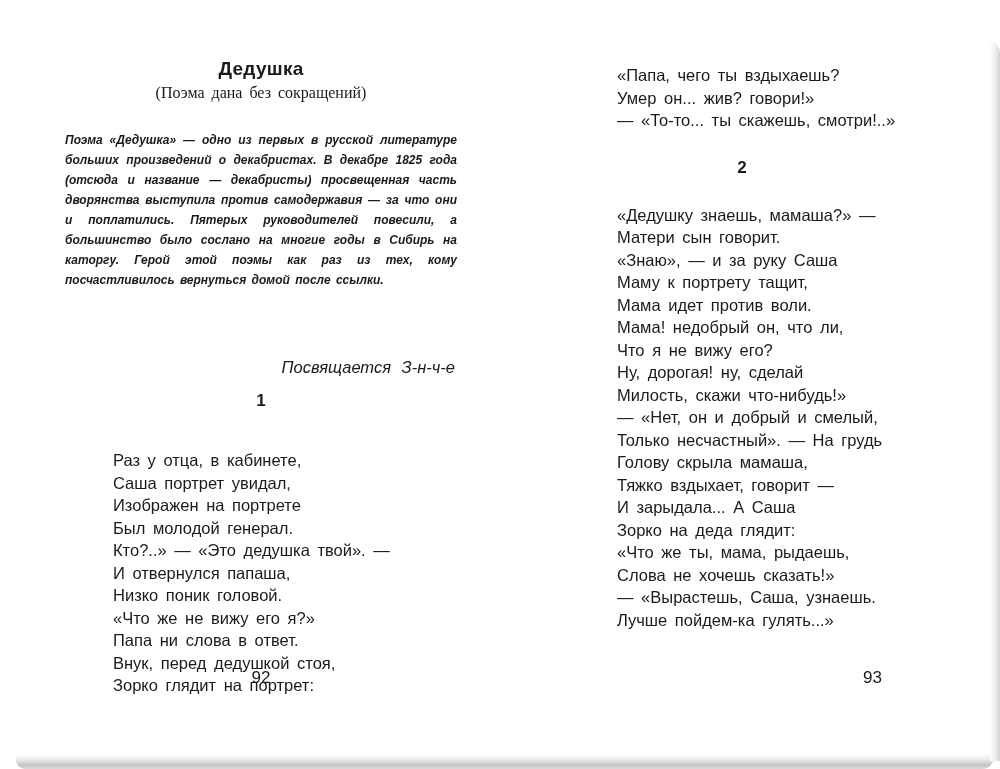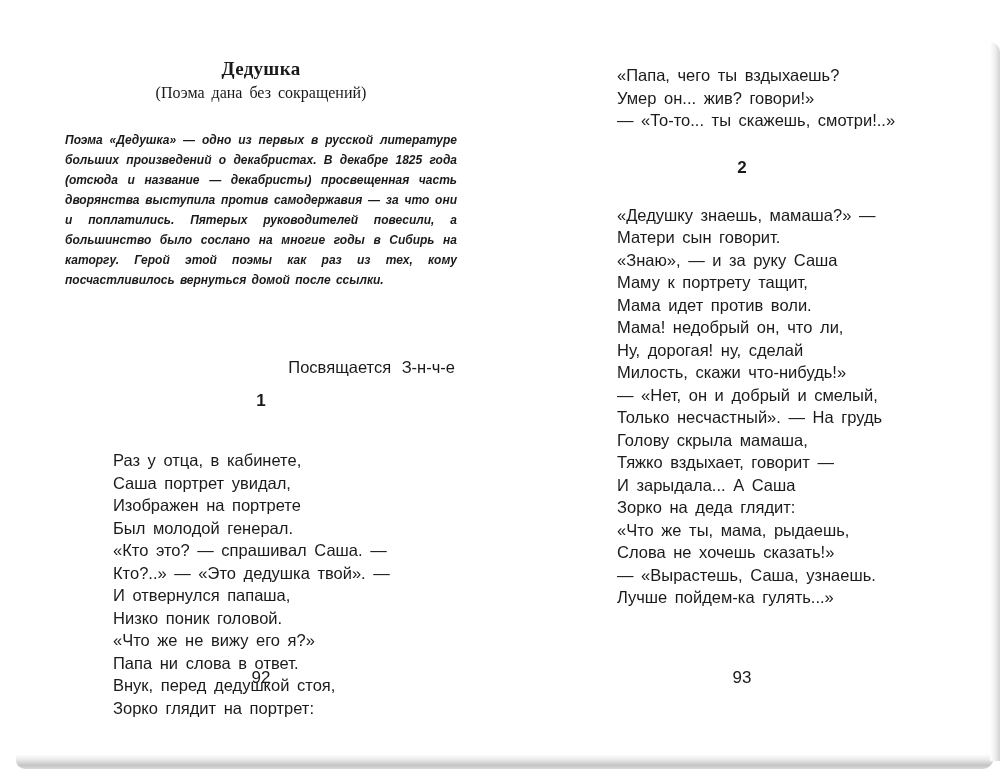--- a/index.html
+++ b/index.html
@@ -24,21 +24,20 @@
     top: 58px;
     width: 392px;
     height: 650px;
   }
   .poem-title {
     margin: 0 0 4px 0;
     text-align: center;
     font-size: 19px;
     font-weight: bold;
     letter-spacing: 0.3px;
-    font-family: Liberation Serif, serif;
   }
   .poem-subtitle {
     text-align: center;
     font-size: 16px;
     word-spacing: 3px;
     margin-bottom: 28px;
     font-family: Liberation Serif, serif;
   }
   .intro {
     margin: 0;
@@ -46,20 +45,21 @@
     font-size: 12px;
     line-height: 20px;
     text-align: justify;
     word-spacing: 2px;
     font-weight: bold;
   }
   .dedication {
     position: absolute;
     top: 300px;
     right: 2px;
+    font-style: italic;
     font-size: 16.5px;
     word-spacing: 6px;
   }
   .part-number {
     text-align: center;
     font-size: 17px;
     font-weight: bold;
   }
   .page-left .part-number {
     position: absolute;
@@ -92,21 +92,21 @@
   }
 
   
   .page-number {
     position: absolute;
     top: 668px;
     font-size: 17px;
     text-align: center;
   }
   .page-number-left  { left: 65px;  width: 392px; }
-  .page-number-right { left: 602px; width: 280px; }
+  .page-number-right { left: 602px; width: 280px; text-align: right; }
 
   
   .edge-bottom {
     position: absolute;
     left: 16px;
     right: 6px;
     bottom: 0;
     height: 15px;
     background: linear-gradient(#ffffff 0%, #ececec 35%, #c4c4c4 75%, #d9d9d9 100%);
     border-bottom-left-radius: 9px;
@@ -131,21 +131,20 @@
     <h1 class="poem-title">Дедушка</h1>
     <div class="poem-subtitle">(Поэма дана без сокращений)</div>
     <p class="intro">Поэма «Дедушка» — одно из первых в русской литературе больших произведений о декабристах. В декабре 1825 года (отсюда и название — декабристы) просвещенная часть дворянства выступила против самодержавия — за что они и поплатились. Пятерых руководителей повесили, а большинство было сослано на многие годы в Сибирь на каторгу. Герой этой поэмы как раз из тех, кому посчастливилось вернуться домой после ссылки.</p>
     <div class="dedication">Посвящается З-н-ч-е</div>
     <div class="part-number">1</div>
     <div class="stanza">
         <div>Раз у отца, в кабинете,</div>
         <div>Саша портрет увидал,</div>
         <div>Изображен на портрете</div>
         <div>Был молодой генерал.</div>
-        <div>«Кто это? — спрашивал Саша. —</div>
         <div>Кто?..» — «Это дедушка твой». —</div>
         <div>И отвернулся папаша,</div>
         <div>Низко поник головой.</div>
         <div>«Что же не вижу его я?»</div>
         <div>Папа ни слова в ответ.</div>
         <div>Внук, перед дедушкой стоя,</div>
         <div>Зорко глядит на портрет:</div>
       </div>
   </div>
 
@@ -156,20 +155,21 @@
         <div>— «То-то... ты скажешь, смотри!..»</div>
       </div>
     <div class="part-number">2</div>
     <div class="stanza">
         <div>«Дедушку знаешь, мамаша?» —</div>
         <div>Матери сын говорит.</div>
         <div>«Знаю», — и за руку Саша</div>
         <div>Маму к портрету тащит,</div>
         <div>Мама идет против воли.</div>
         <div>Мама! недобрый он, что ли,</div>
+        <div>Что я не вижу его?</div>
         <div>Ну, дорогая! ну, сделай</div>
         <div>Милость, скажи что-нибудь!»</div>
         <div>— «Нет, он и добрый и смелый,</div>
         <div>Только несчастный». — На грудь</div>
         <div>Голову скрыла мамаша,</div>
         <div>Тяжко вздыхает, говорит —</div>
         <div>И зарыдала... А Саша</div>
         <div>Зорко на деда глядит:</div>
         <div>«Что же ты, мама, рыдаешь,</div>
         <div>Слова не хочешь сказать!»</div>

